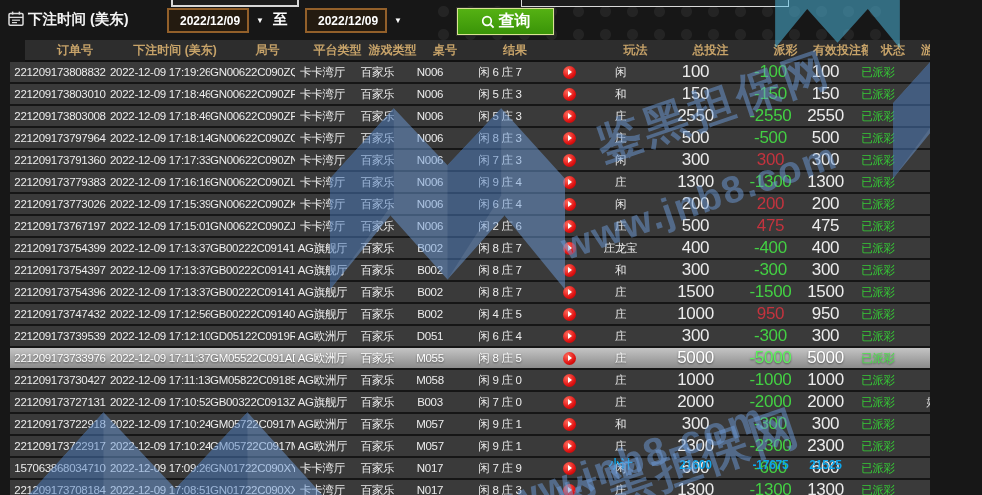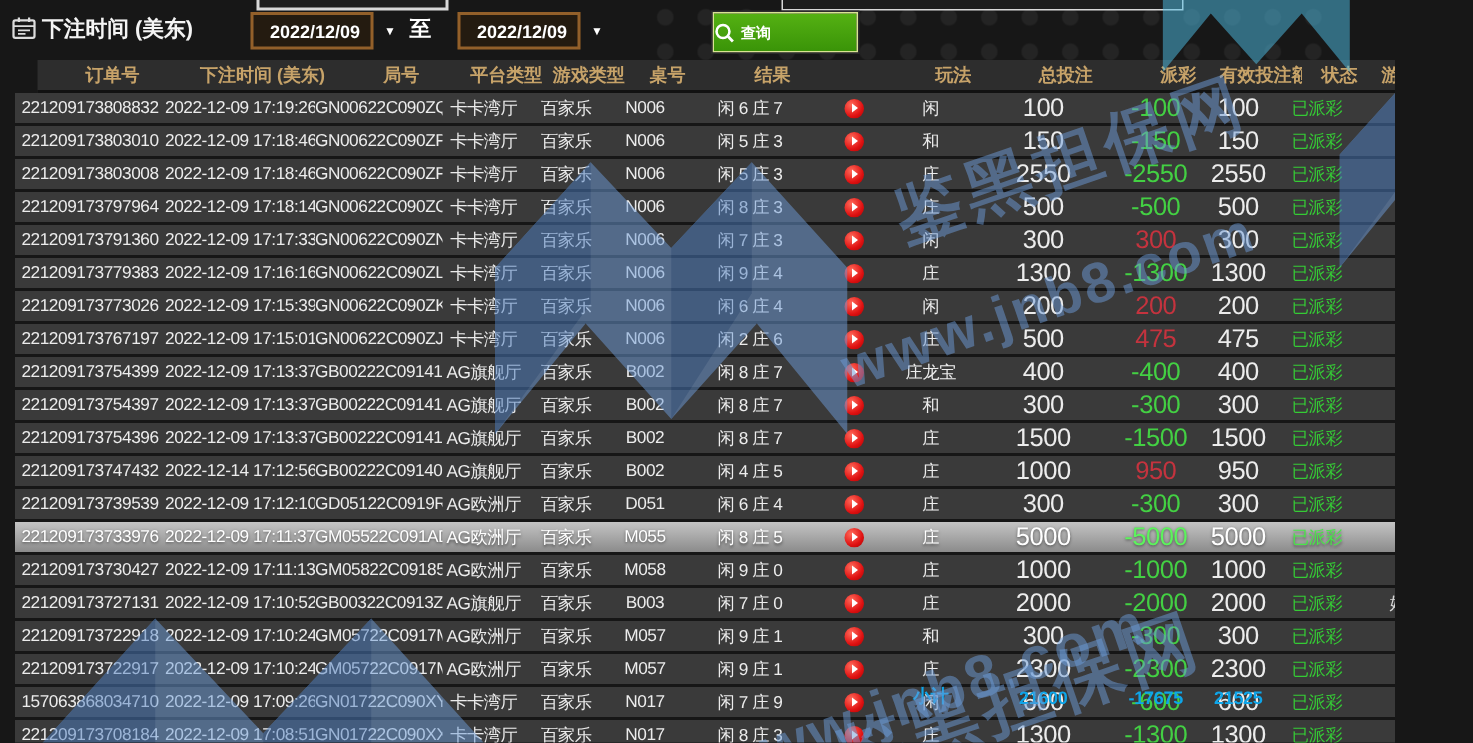--- a/index.html
+++ b/index.html
@@ -25,22 +25,22 @@
   .datebox { position:absolute; top:8px; width:82px; height:25px; background:#241b10;
     border:2px solid #93602a; color:#fff; font-weight:bold; font-size:12px;
     display:flex; align-items:center; justify-content:center; gap:16px; cursor:pointer;padding-left:28px; }
   .datebox .caret { font-size:8px; color:#fff; }
   .date-from { left:167px; }
   .date-to   { left:305px; }
   .to-label  { position:absolute; left:273px; top:10px; font-size:14.5px; font-weight:bold; color:#fff; }
   .search-btn { position:absolute; left:457px; top:8px; width:97px; height:27px;
     background:linear-gradient(180deg,#55b113,#3a9408);
     border:1px solid #d9e493; outline:1px solid #2c2c2c;
-    color:#fff; font-weight:bold; font-size:10px;
-    display:flex; align-items:center; justify-content:flex-start; gap:4px; cursor:pointer;margin-left:18px; }
+    color:#fff; font-weight:bold; font-size:16px;
+    display:flex; align-items:center; justify-content:center; gap:4px; cursor:pointer; }
 
   
   :root { --cols: 100px 100px 85px 55px 55px 50px 90px 48px 55px 95px 55px 55px 50px minmax(0,1fr); }
   .table { position:absolute; left:10px; top:40px; width:962px; }
   .thead { display:grid; grid-template-columns:var(--cols); height:22px; background:#2d2d2d;
     border-bottom:2px solid #121212;margin-left:15px; }
   .th { font-size:12px; font-weight:bold; color:#c7a369; text-align:center; line-height:20px;
     white-space:nowrap; overflow:hidden; }
   .tbody { height:393px; display:flex; flex-direction:column; }
   .trow { flex:1; display:grid; grid-template-columns:var(--cols); align-items:center;
@@ -299,21 +299,21 @@
           <div class="td c7"><span class="play"></span></div>
           <div class="td c8">庄</div>
           <div class="td c9">1500</div>
           <div class="td c10 neg">-1500</div>
           <div class="td c11">1500</div>
           <div class="td c12 status">已派彩</div>
           <div class="td c13 mode">-</div>
         </div>
         <div class="trow">
           <div class="td c0">221209173747432</div>
-          <div class="td c1">2022-12-14 17:12:56</div>
+          <div class="td c1">2022-12-09 17:12:56</div>
           <div class="td c2">GB00222C09140</div>
           <div class="td c3">AG旗舰厅</div>
           <div class="td c4">百家乐</div>
           <div class="td c5">B002</div>
           <div class="td c6">闲 4 庄 5</div>
           <div class="td c7"><span class="play"></span></div>
           <div class="td c8">庄</div>
           <div class="td c9">1000</div>
           <div class="td c10 pos">950</div>
           <div class="td c11">950</div>

